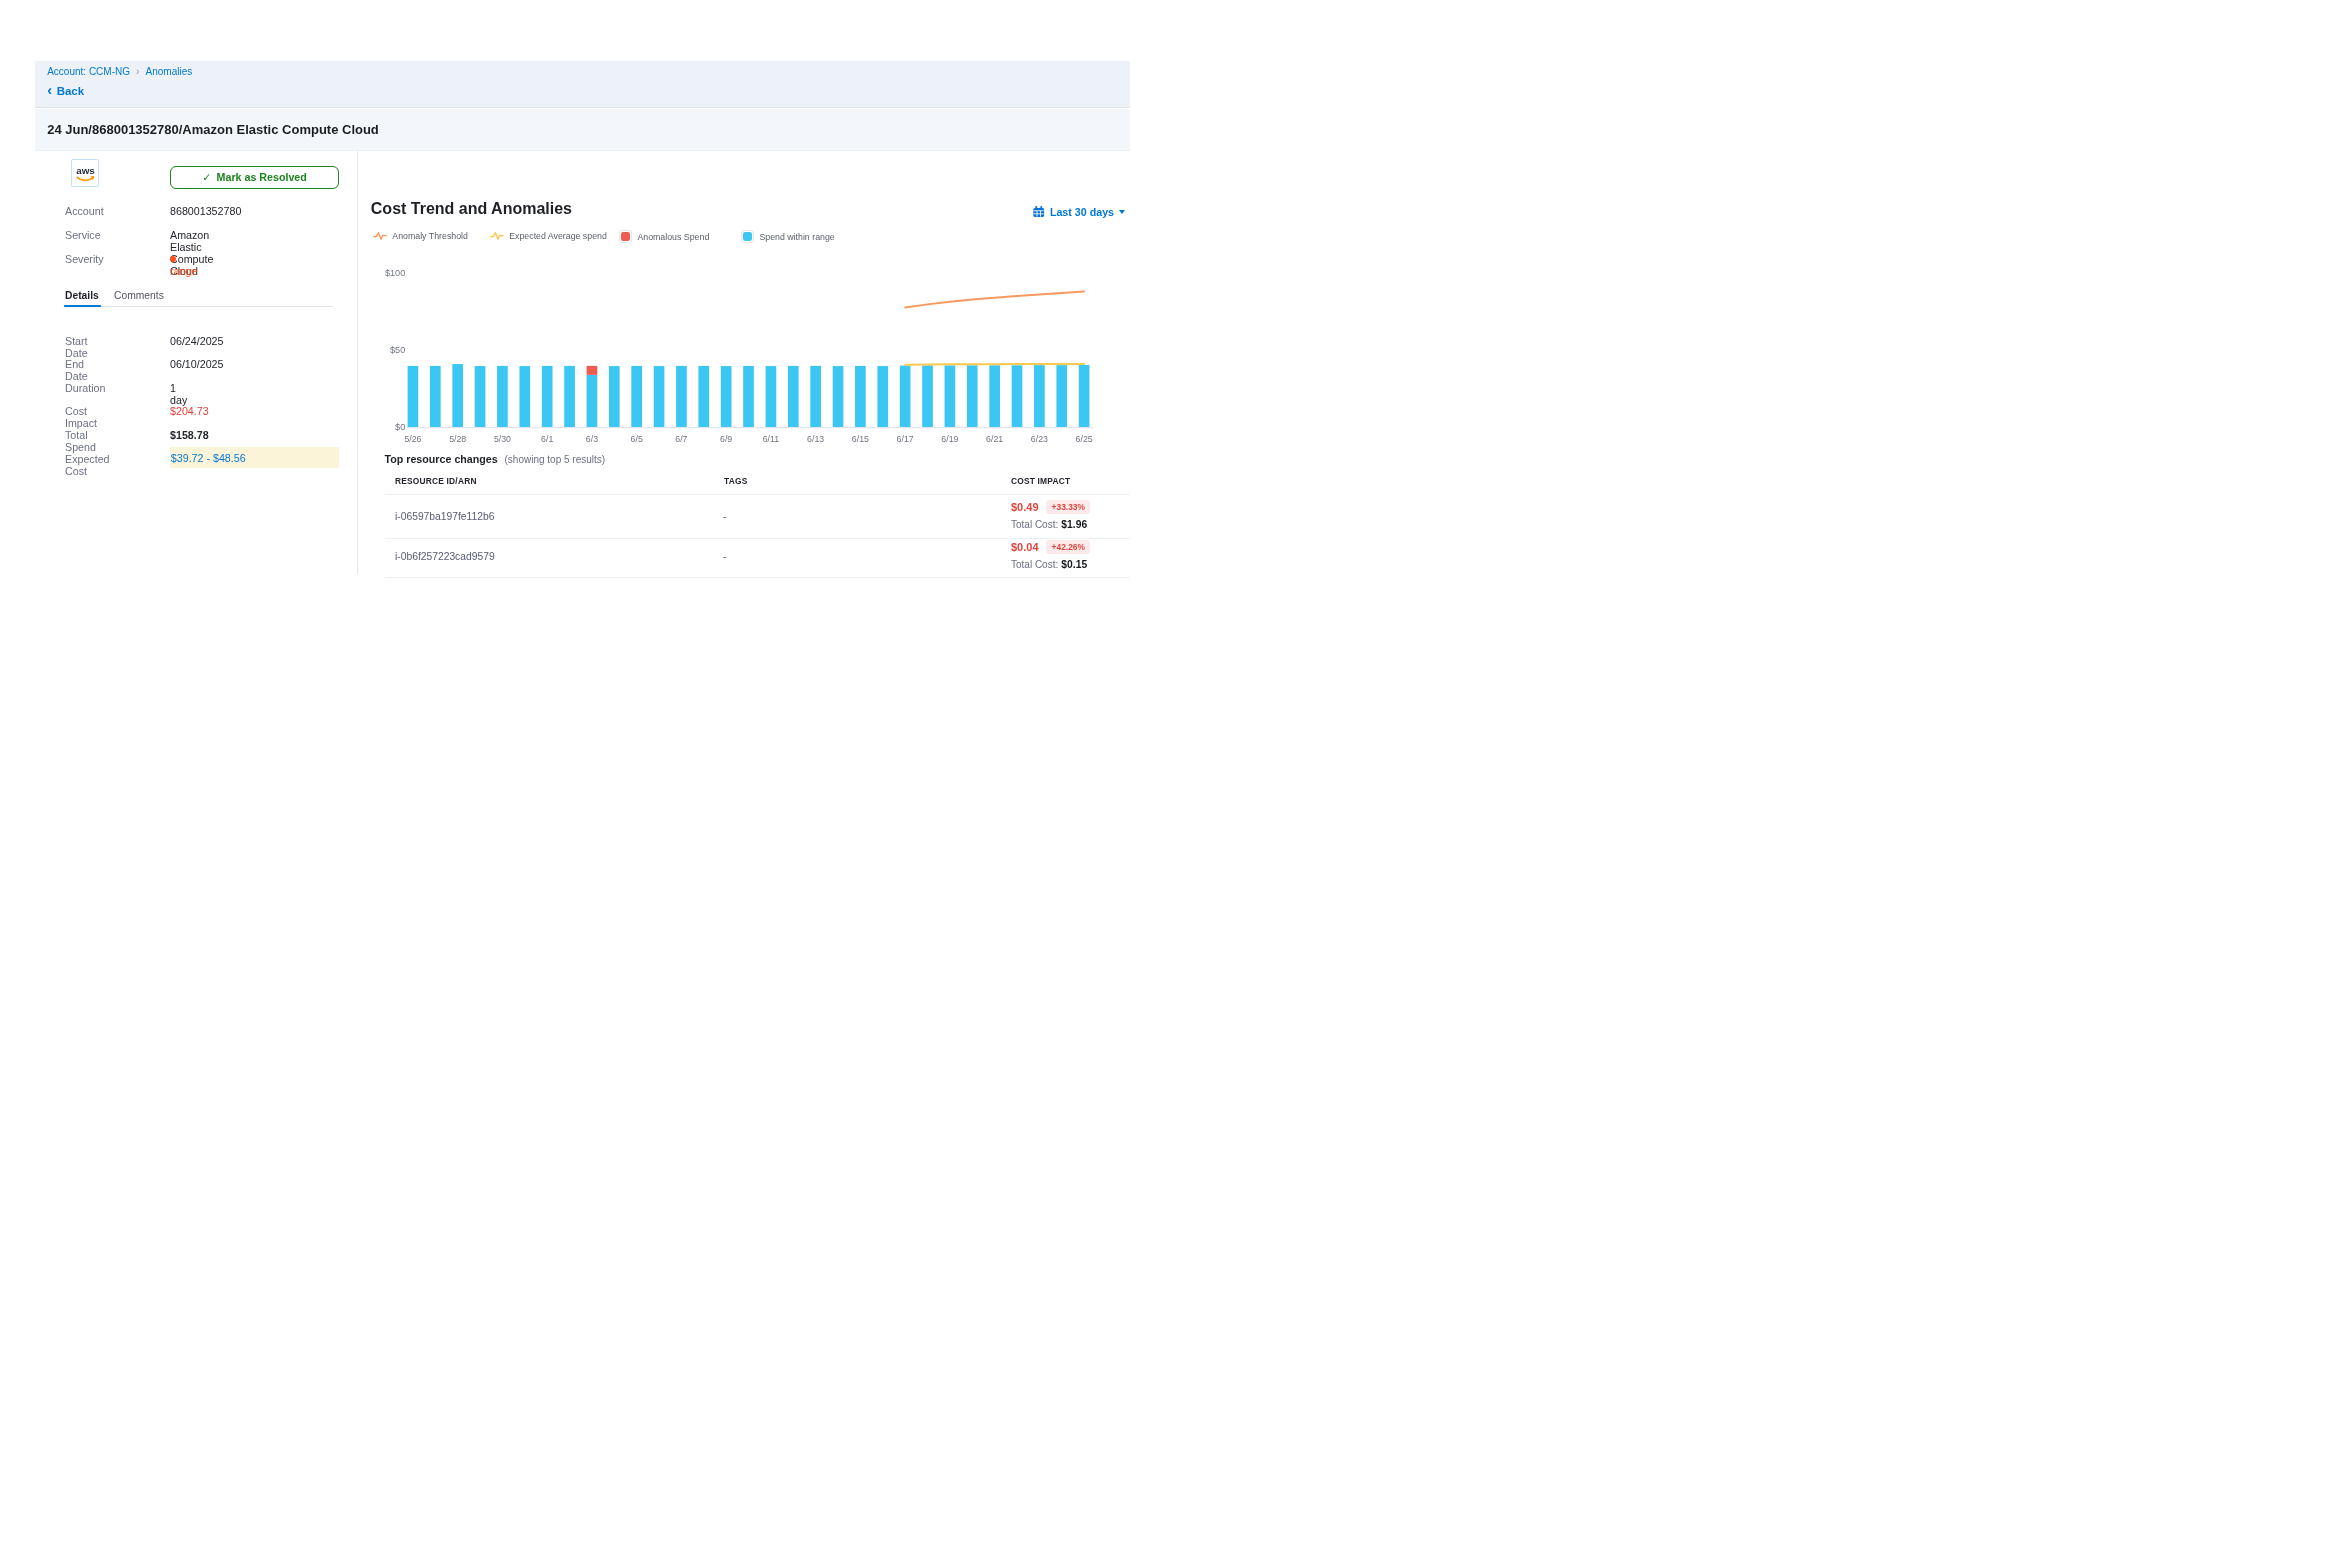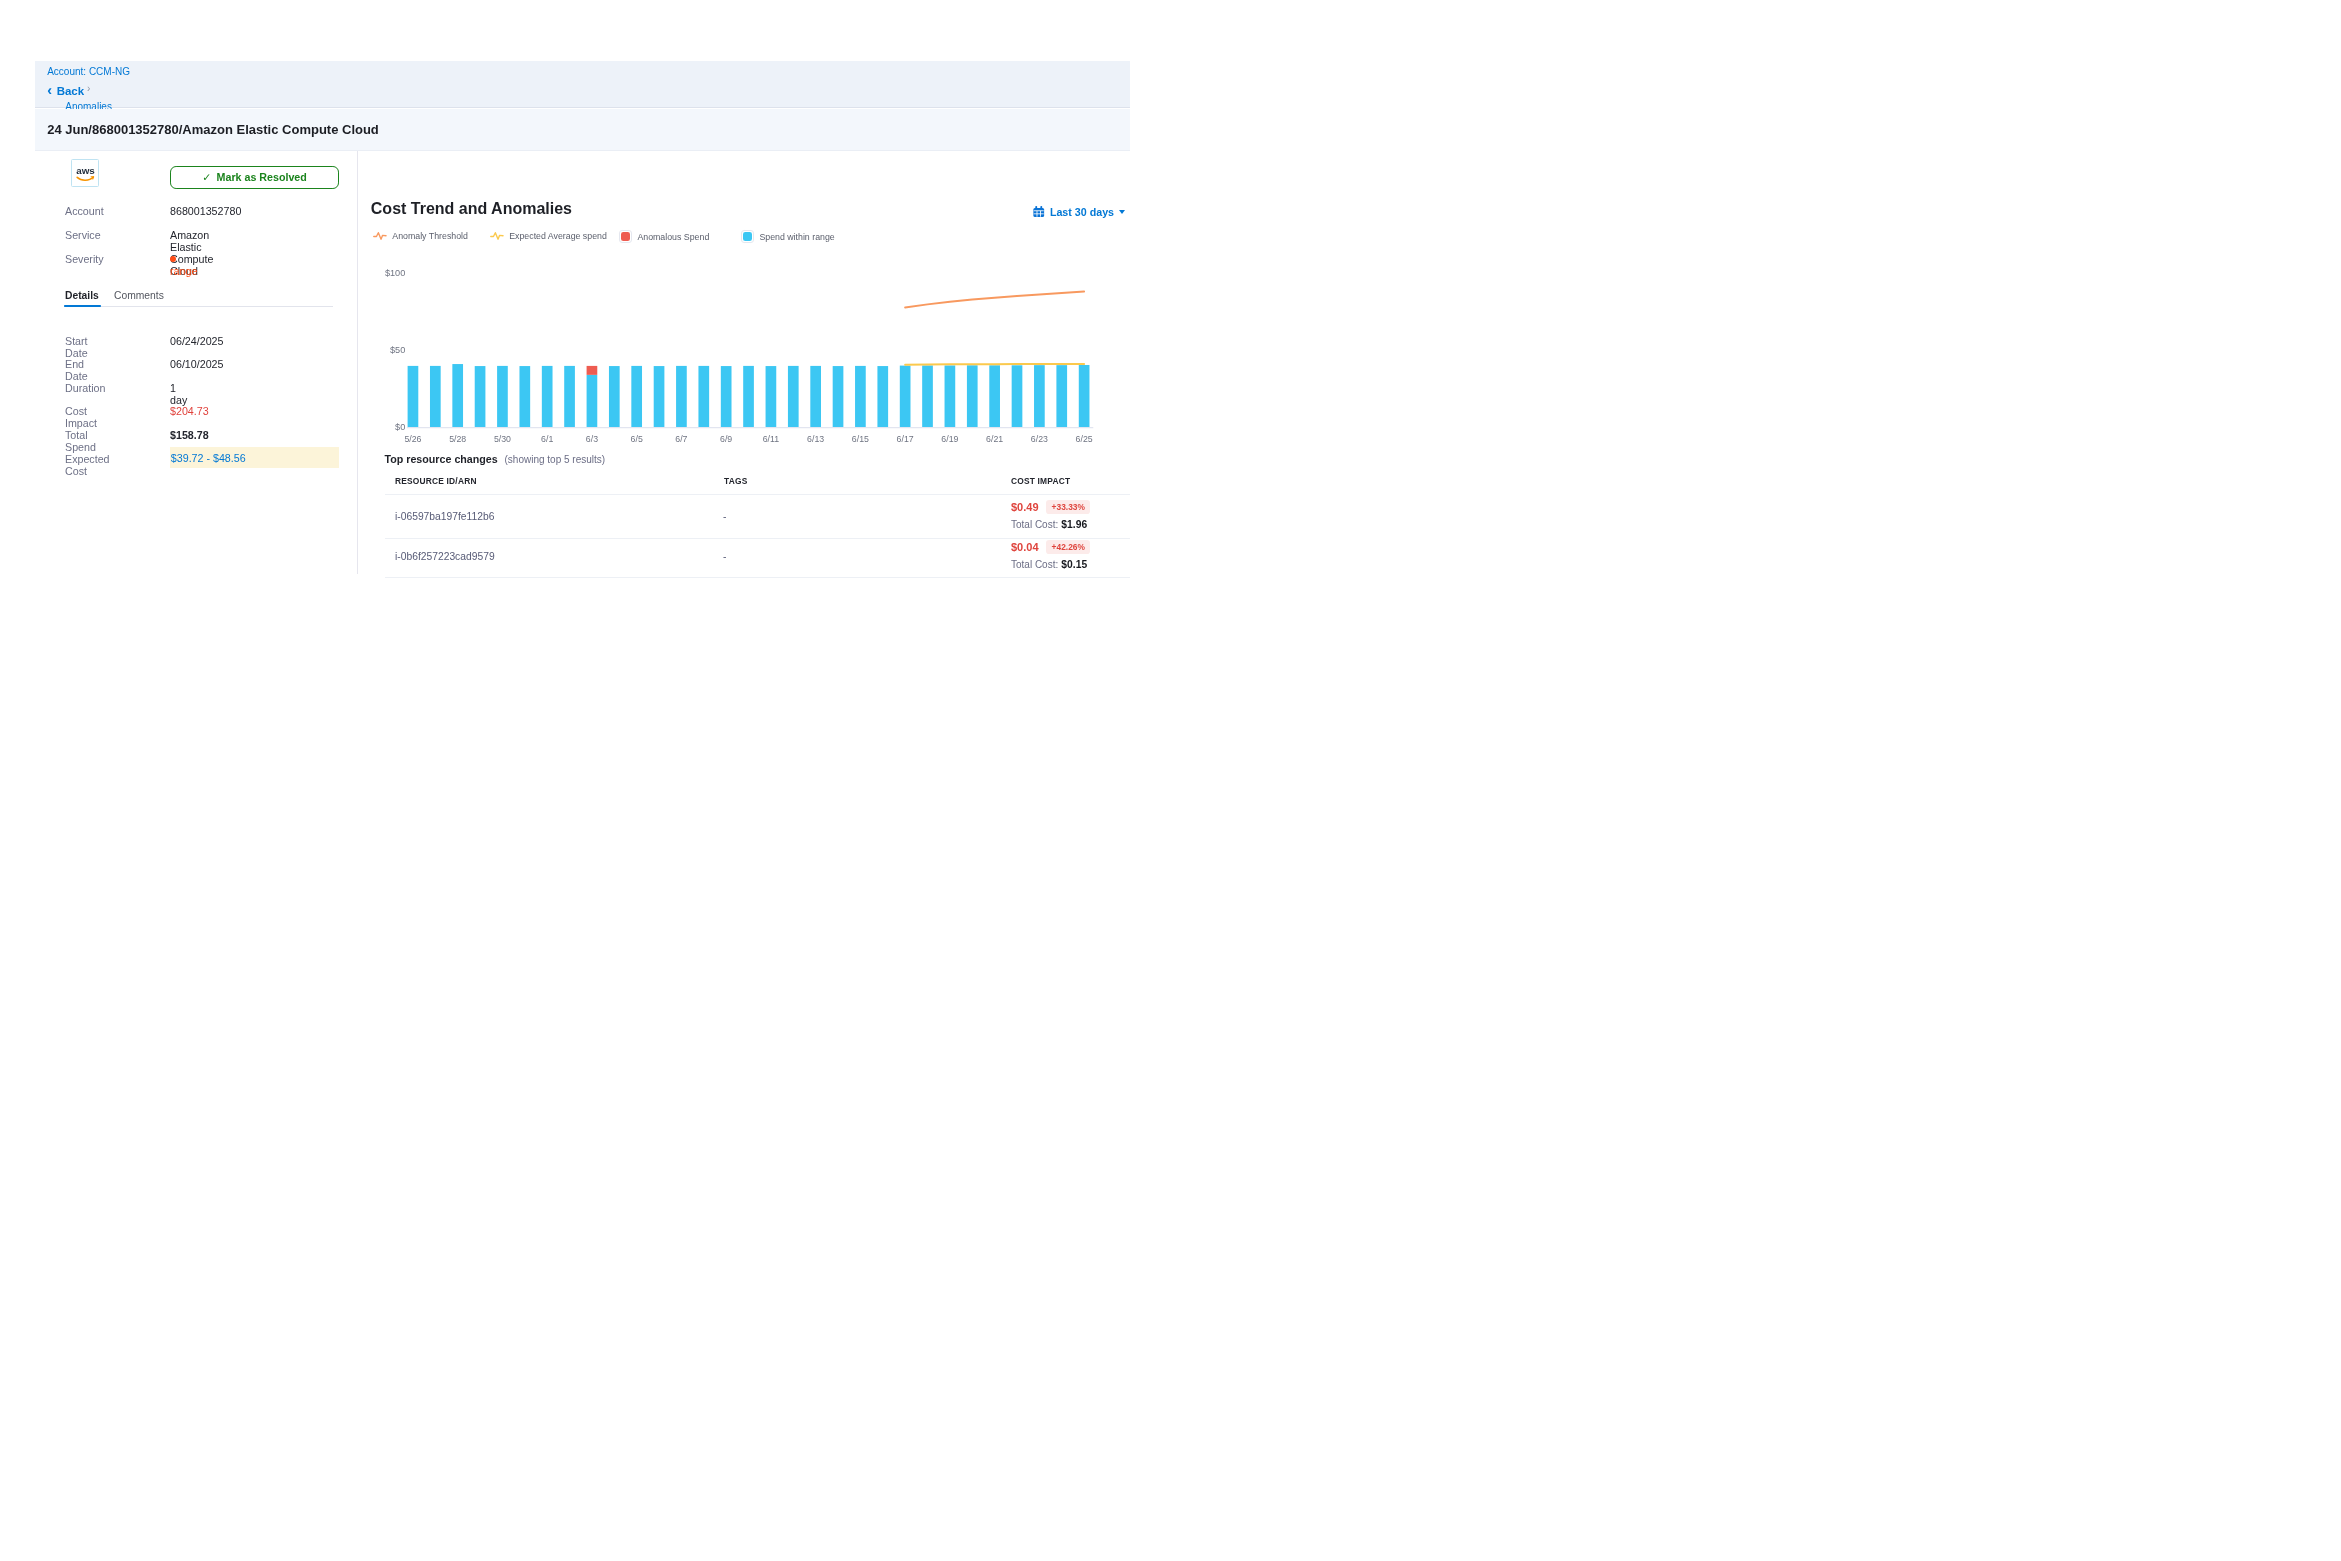--- a/index.html
+++ b/index.html
@@ -6,21 +6,21 @@
   html,body { background:#ffffff; }
   body {
     width:1171px; height:781px; position:relative; overflow:hidden;
     font-family:"Liberation Sans","DejaVu Sans",sans-serif; color:#24262e;
   }
   .abs { position:absolute; }
 
   
   .band-top { left:35px; top:61px; width:1095px; height:47px; background:#edf2f9; border-bottom:0.8px solid #dde2ec; }
   .band-title { left:35px; top:109px; width:1095px; height:42px; background:#f3f7fc; border-bottom:0.8px solid #eaeef5; }
-  .breadcrumb { left:12.2px; top:5.4px; font-size:10px; display:flex; align-items:center; gap:6.1px;flex-direction:column; }
+  .breadcrumb { left:12.2px; top:5.4px; font-size:10px; display:flex; align-items:center; gap:6.1px; }
   .breadcrumb a { color:#0278d5; text-decoration:none; cursor:pointer; }
   .crumb-sep { color:#8f96a5; font-size:10px; }
   .back-row { left:12.2px; top:24px; display:flex; align-items:center; gap:4.6px; color:#0278d5; font-weight:700; font-size:11.5px; cursor:pointer; }
   .back-chev { font-size:14.5px; line-height:11.5px; font-weight:700; }
   .page-title { left:12.2px; top:13px; font-size:13px; font-weight:700; color:#1c1e24; }
 
   
   .v-divider { left:357px; top:151px; width:0.8px; height:423px; background:#e6e6ee; }
 
   

